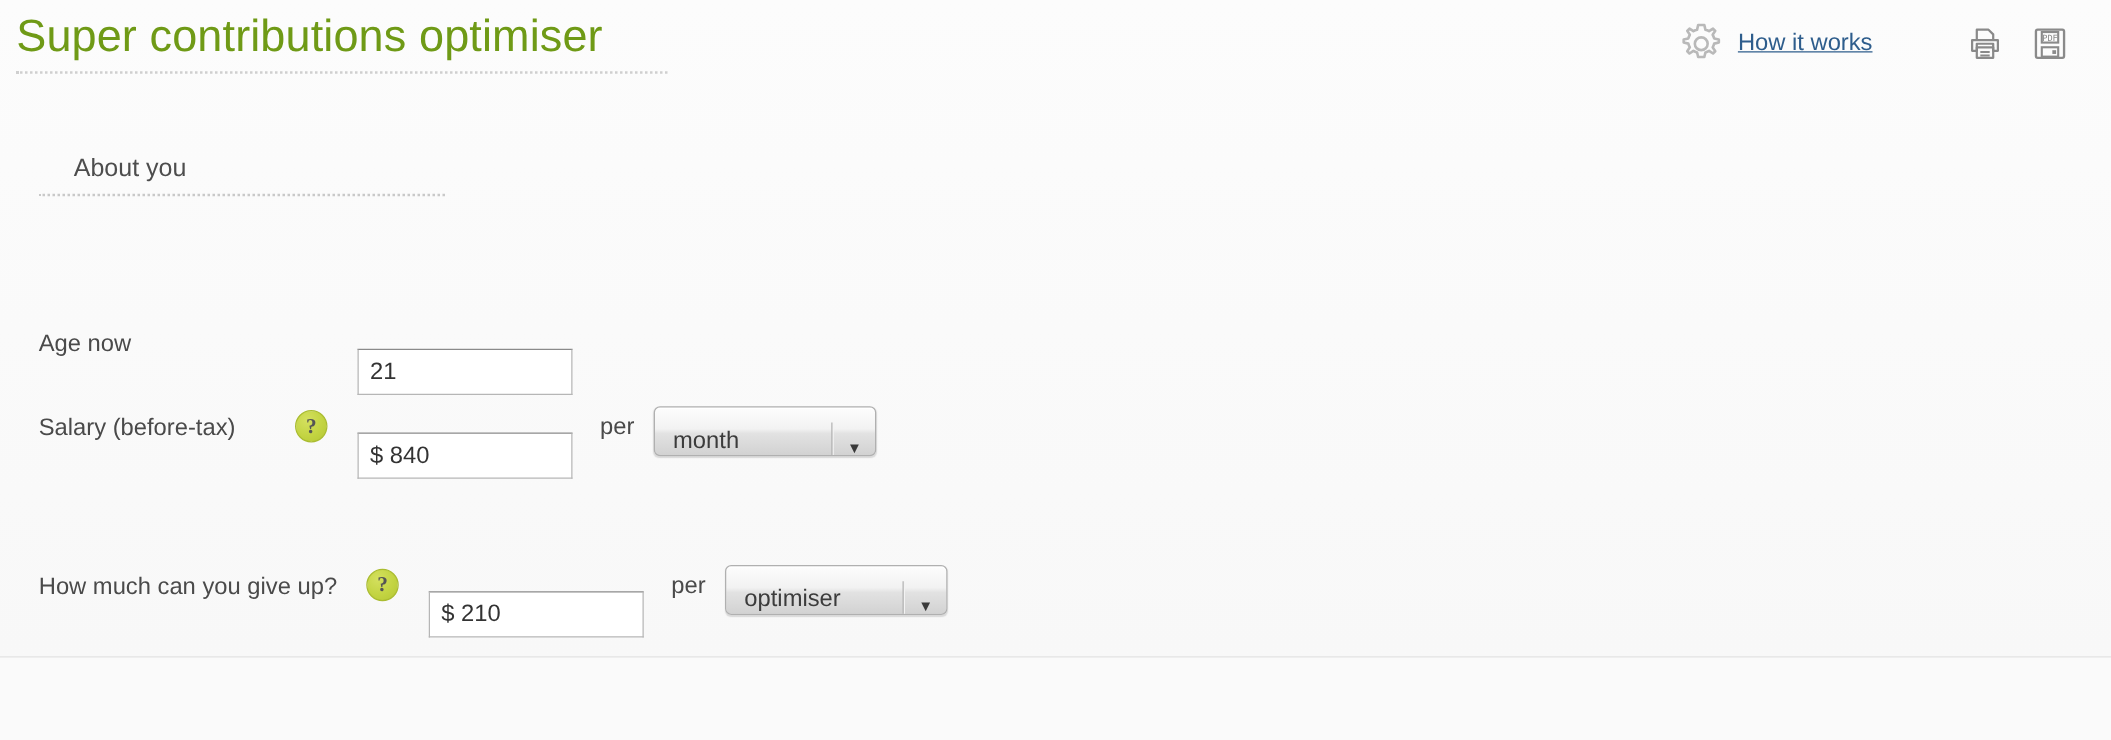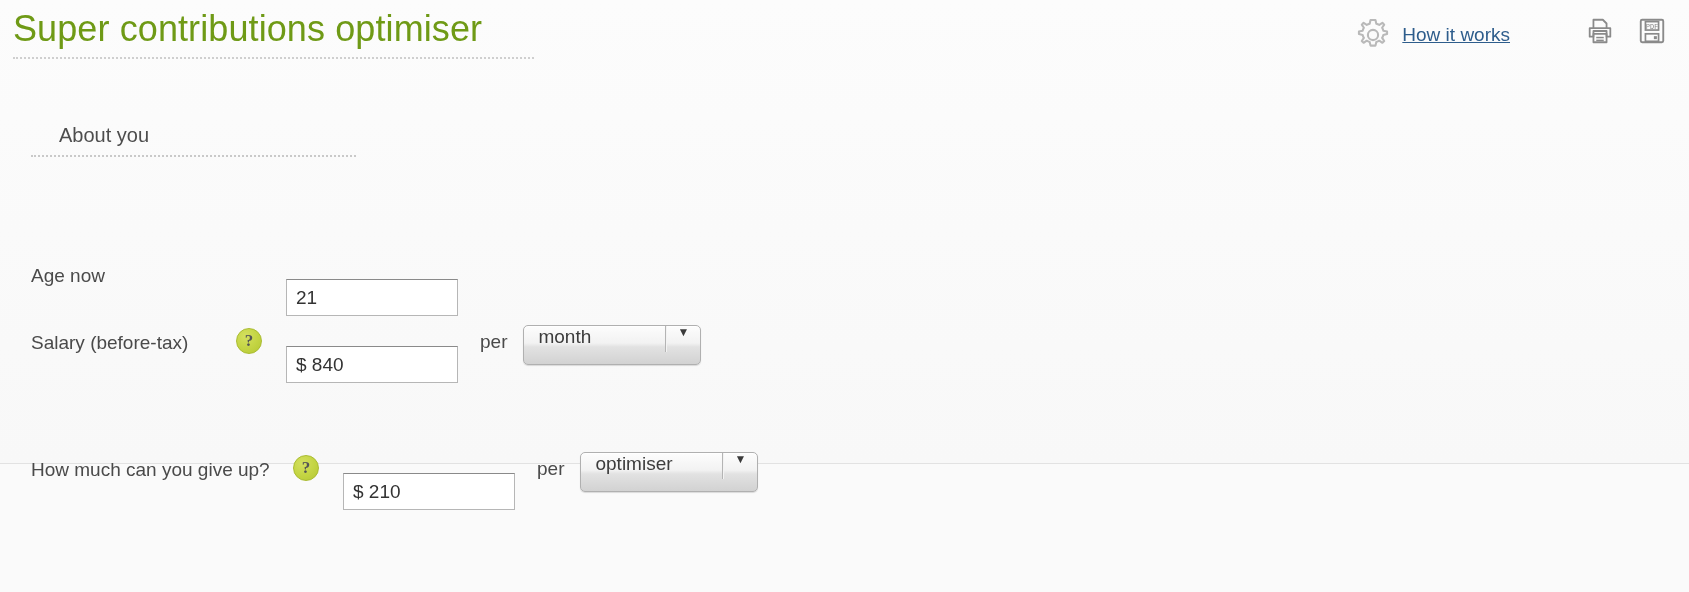--- a/index.html
+++ b/index.html
@@ -13,21 +13,21 @@
     background: #fafafa;
     font-family: "Liberation Sans", sans-serif;
     color: #4a4a4a;
     overflow: hidden;
     position: relative;
   }
 
   .page {
     position: relative;
     width: 1689px;
-    height: 464px;
+    height: 526px;
     background: linear-gradient(to bottom, #fcfcfc 0%, #f8f8f8 100%);
     border-bottom: 1px solid #e2e2e2;
   }
 
   
   .header {
     position: absolute;
     left: 0; top: 0;
     width: 1689px;
     height: 72px;
@@ -47,24 +47,24 @@
     position: absolute;
     left: 13px;
     top: 57px;
     width: 521px;
     height: 0;
     border-top: 2px dotted #cfcfcf;
   }
 
   .header-tools {
     position: absolute;
-    right: 0;
+    right: 12px;
     top: 16px;
     display: flex;
-    align-items: flex-start;
+    align-items: center;
   }
   .howitworks-wrap {
     display: flex;
     align-items: center;
     gap: 10px;
   }
   .gear-icon { display: block; width: 38px; height: 38px; }
   .howitworks-link {
     font-size: 19px;
     color: #2e5d8c;
@@ -173,21 +173,21 @@
     color: #4a4a4a;
     padding: 6px 0 0 0;
     margin-left: 22px;
     margin-right: 16px;
     white-space: nowrap;
   }
 
   .select-btn {
     position: relative;
     display: inline-flex;
-    align-items: flex-start;
+    align-items: flex-end;
     height: 40px;
     min-width: 178px;
     border: 1px solid #b0b0b0;
     border-radius: 5px;
     background: linear-gradient(to bottom, #fdfdfd 0%, #f2f2f2 45%, #e2e2e2 55%, #d2d2d2 100%);
     box-shadow: 0 1px 1px rgba(0,0,0,0.13), inset 0 1px 0 #ffffff;
     cursor: pointer;
     padding: 0;
   }
   .select-value {

